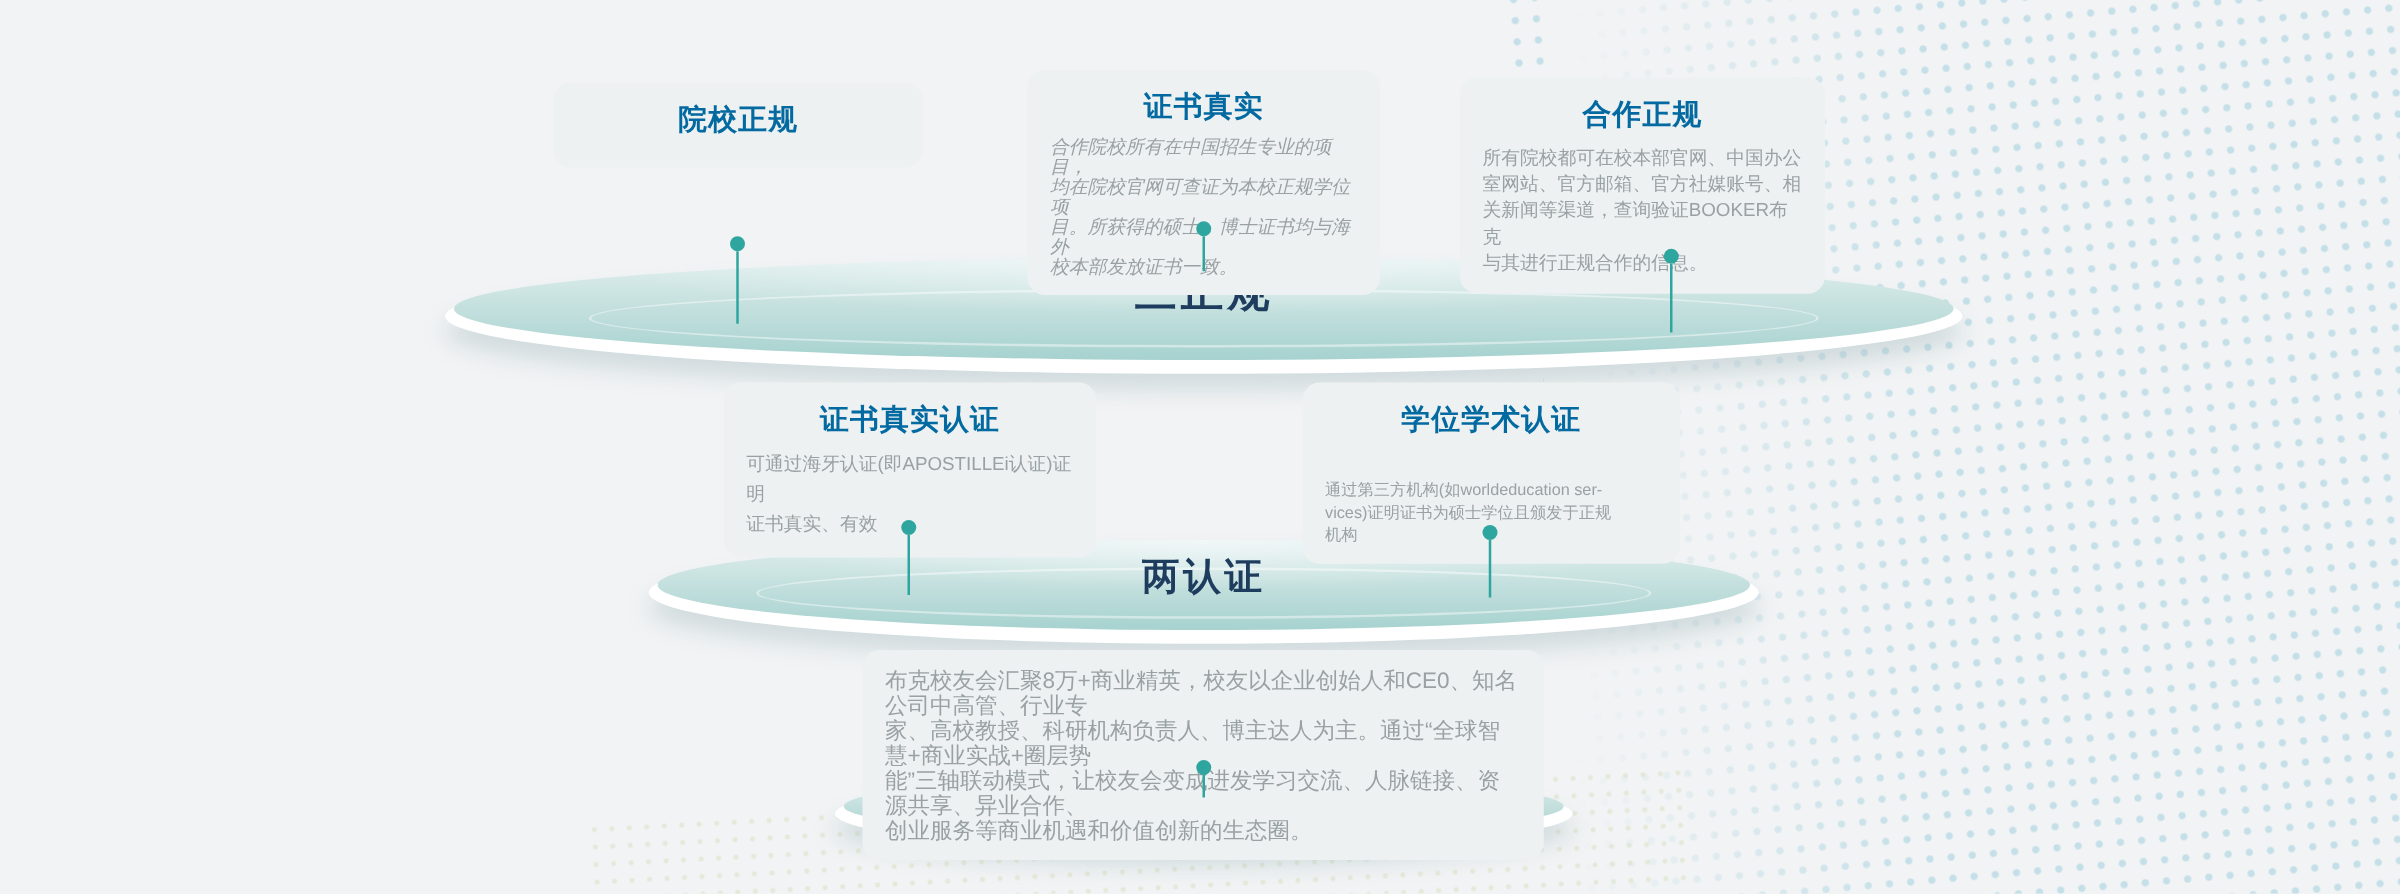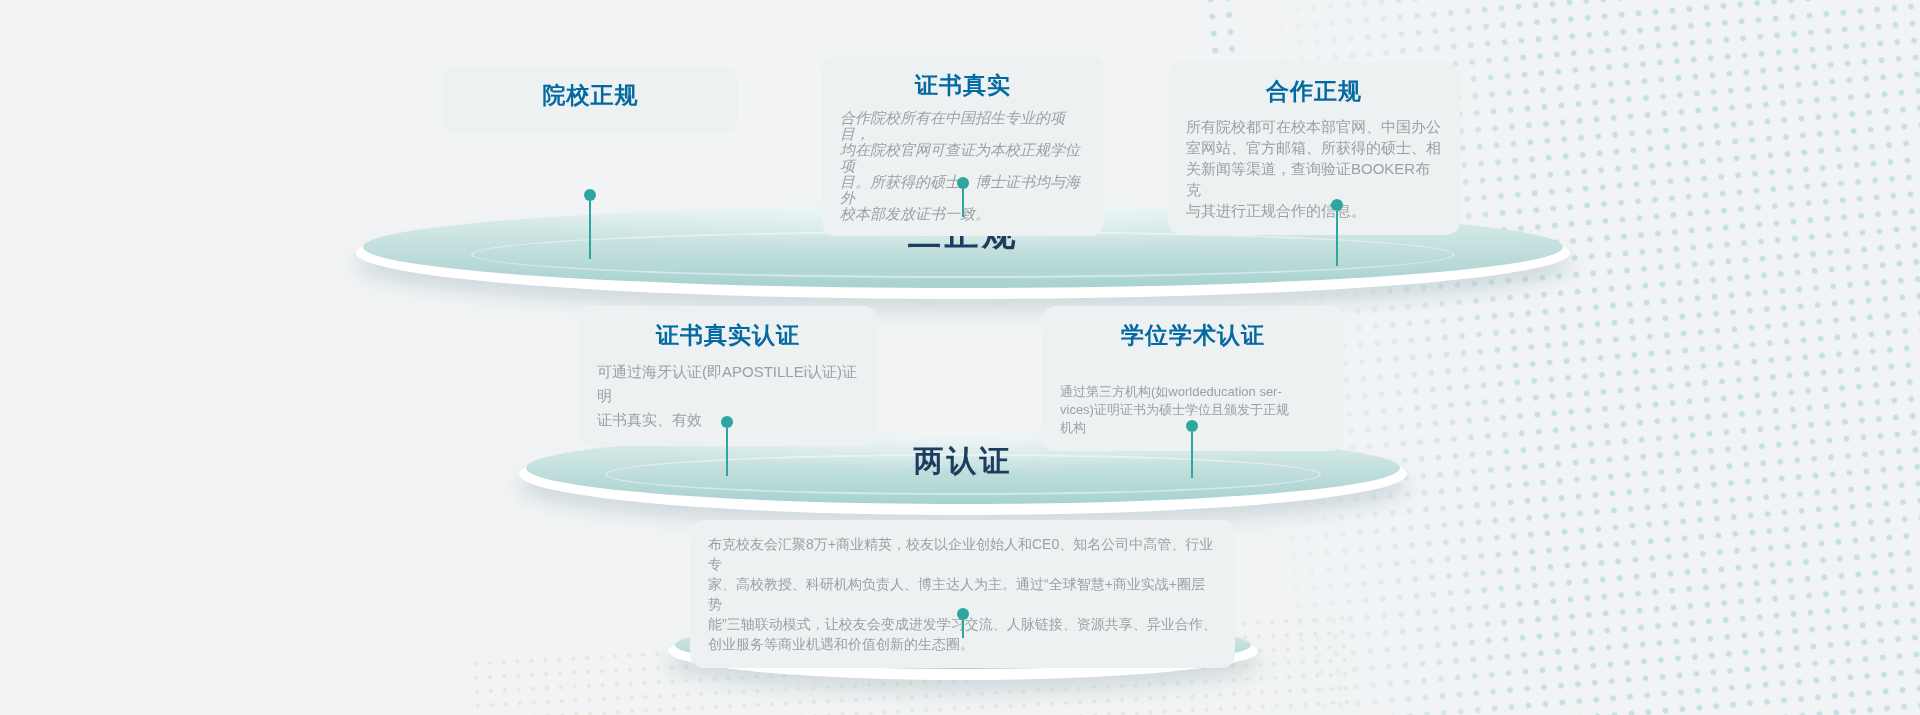--- a/index.html
+++ b/index.html
@@ -68,21 +68,21 @@
   }
   #card-a{left:443px;top:66px;width:295px;}
   #card-b{left:822px;top:56px;width:282px;}
   #card-b .card-body{line-height:16px;font-style:italic;}
   #card-c{left:1168px;top:62px;width:292px;}
   #card-d{left:579px;top:306px;width:298px;min-height:112px;}
   #card-d .card-body{line-height:24px;}
   #card-e{left:1042px;top:306px;width:302px;min-height:122px;}
   #card-e .card-body{font-size:13px;line-height:18px;margin-top:32px;}
   #card-f{left:690px;top:520px;width:545px;}
-  #card-f .card-body{font-size:14px;line-height:20px;}
+  #card-f .card-body{font-size:18px;line-height:20px;}
   
   .connector{position:absolute;width:12px;display:flex;flex-direction:column;align-items:center;}
   .connector-dot{width:12px;height:12px;border-radius:50%;background:#2ea69f;}
   .connector-line{width:2px;background:#2ea69f;}
   #conn-a{left:584px;top:189px;}  #conn-a .connector-line{height:58px;}
   #conn-b{left:957px;top:177px;}  #conn-b .connector-line{height:28px;}
   #conn-c{left:1331px;top:199px;} #conn-c .connector-line{height:55px;}
   #conn-d{left:721px;top:416px;}  #conn-d .connector-line{height:48px;}
   #conn-e{left:1186px;top:420px;} #conn-e .connector-line{height:46px;}
   #conn-f{left:957px;top:608px;}  #conn-f .connector-line{height:18px;}
@@ -126,21 +126,21 @@
   <div class="card" id="card-b">
     <div class="card-title">证书真实</div>
     <div class="card-body">合作院校所有在中国招生专业的项目，
 均在院校官网可查证为本校正规学位项
 目。所获得的硕士、博士证书均与海外
 校本部发放证书一致。</div>
   </div>
   <div class="card" id="card-c">
     <div class="card-title">合作正规</div>
     <div class="card-body">所有院校都可在校本部官网、中国办公
-室网站、官方邮箱、所获得的硕士、相
+室网站、官方邮箱、官方社媒账号、相
 关新闻等渠道，查询验证BOOKER布克
 与其进行正规合作的信息。</div>
   </div>
 
   <div class="card" id="card-e">
     <div class="card-title">学位学术认证</div>
     <div class="card-body">通过第三方机构(如worldeducation ser-
 vices)证明证书为硕士学位且颁发于正规
 机构</div>
   </div>

